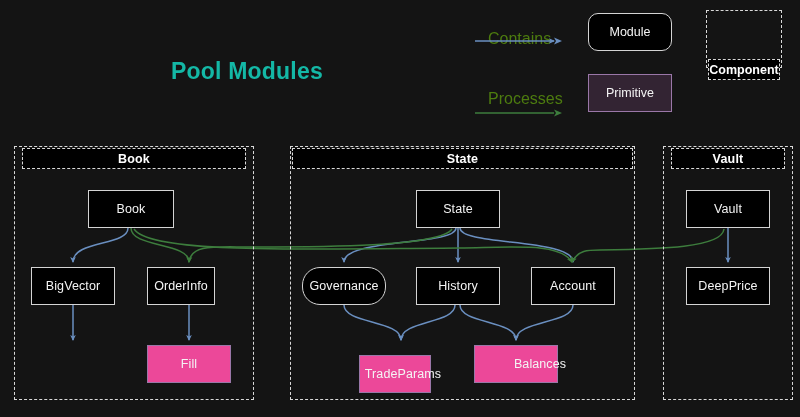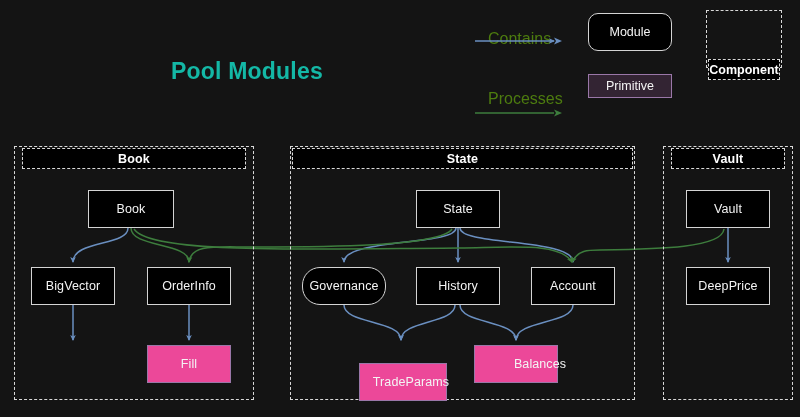--- a/index.html
+++ b/index.html
@@ -151,42 +151,42 @@
     <path d="M80,3.6 L88,7 L80,10.4 L82,7 Z" fill="#6a8fc0"></path>
   </svg>
 
   <div class="legend-label" style="left:488px;top:90px;">Processes</div>
   <svg style="position:absolute;left:474px;top:106px;width:92px;height:14px;z-index:3;" viewBox="0 0 92 14">
     <line x1="1" y1="7" x2="80" y2="7" stroke="#3d7d3d" stroke-width="1.5"></line>
     <path d="M80,3.6 L88,7 L80,10.4 L82,7 Z" fill="#3d7d3d"></path>
   </svg>
 
   <div class="legend-box module" style="left:588px;top:13px;width:84px;height:38px;border-radius:10px;">Module</div>
-  <div class="legend-box primitive" style="left:588px;top:74px;width:84px;height:24px;">Primitive</div>
+  <div class="legend-box primitive" style="left:588px;top:74px;width:84px;height:38px;">Primitive</div>
 
   <div class="legend-group" style="left:706px;top:10px;width:76px;height:58px;"></div>
   <div class="legend-group-header" style="left:708px;top:24px;width:72px;height:21px;margin-top:35px;">Component</div>
 
   <div class="group" style="left:14px;top:146px;width:240px;height:254px;"></div>
   <div class="group-header" style="left:22px;top:148px;width:224px;height:21px;">Book</div>
 
   <div class="group" style="left:290px;top:146px;width:345px;height:254px;"></div>
   <div class="group-header" style="left:292px;top:148px;width:341px;height:21px;">State</div>
 
   <div class="group" style="left:663px;top:146px;width:130px;height:254px;"></div>
   <div class="group-header" style="left:671px;top:148px;width:114px;height:21px;">Vault</div>
 
   <div class="node module" style="left:88px;top:190px;width:86px;height:38px;">Book</div>
   <div class="node module" style="left:31px;top:267px;width:84px;height:38px;">BigVector</div>
-  <div class="node module" style="left:147px;top:267px;width:84px;height:38px;">OrderInfo</div>
+  <div class="node module" style="left:147px;top:267px;width:68px;height:38px;">OrderInfo</div>
   <div class="node primitive" style="left:147px;top:345px;width:84px;height:38px;">Fill</div>
 
   <div class="node module" style="left:416px;top:190px;width:84px;height:38px;">State</div>
   <div class="node module" style="left:302px;top:267px;width:84px;height:38px;border-radius:18px;">Governance</div>
   <div class="node module" style="left:531px;top:267px;width:84px;height:38px;">Account</div>
   <div class="node module" style="left:416px;top:267px;width:84px;height:38px;">History</div>
-  <div class="node primitive" style="left:359px;top:363px;width:88px;height:38px;padding-left:16px;">TradeParams</div>
+  <div class="node primitive" style="left:359px;top:355px;width:72px;height:38px;padding-left:16px;">TradeParams</div>
   <div class="node primitive" style="left:474px;top:345px;width:84px;height:38px;padding-left:48px;">Balances</div>
 
   <div class="node module" style="left:686px;top:190px;width:84px;height:38px;">Vault</div>
   <div class="node module" style="left:686px;top:267px;width:84px;height:38px;">DeepPrice</div>
 
 </div>
 
 </body></html>

